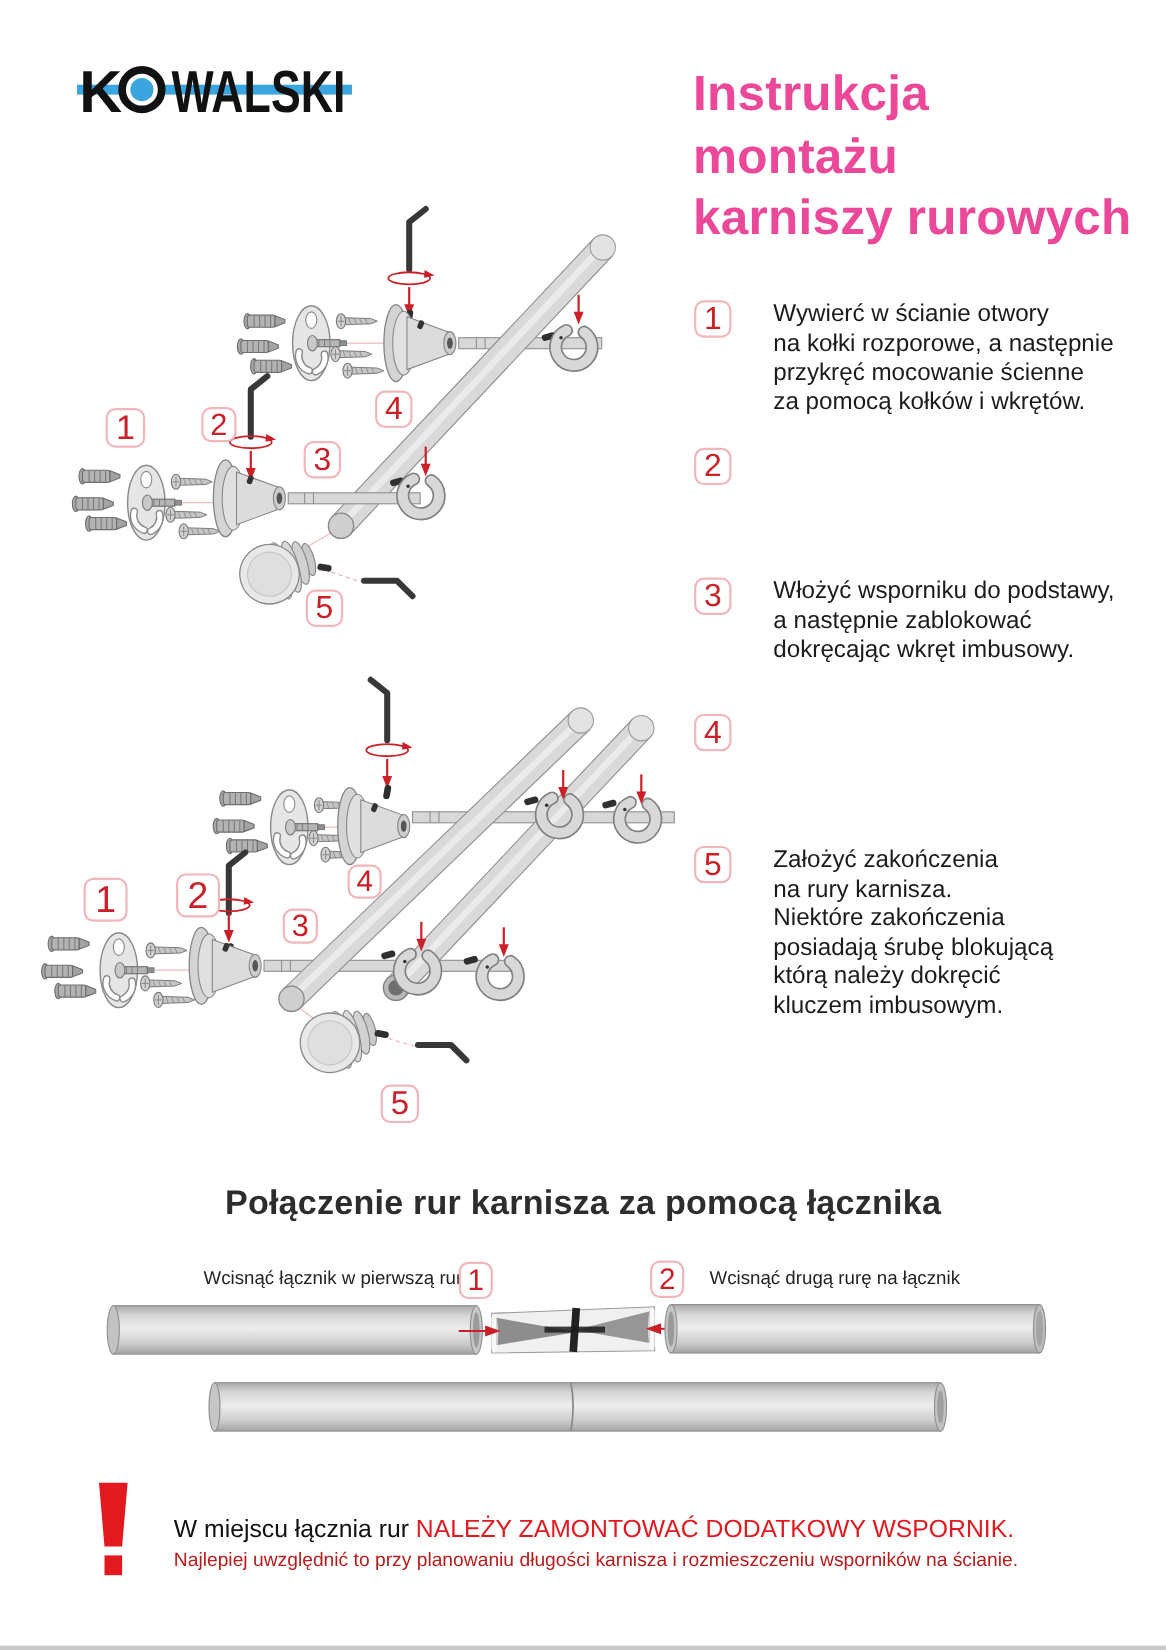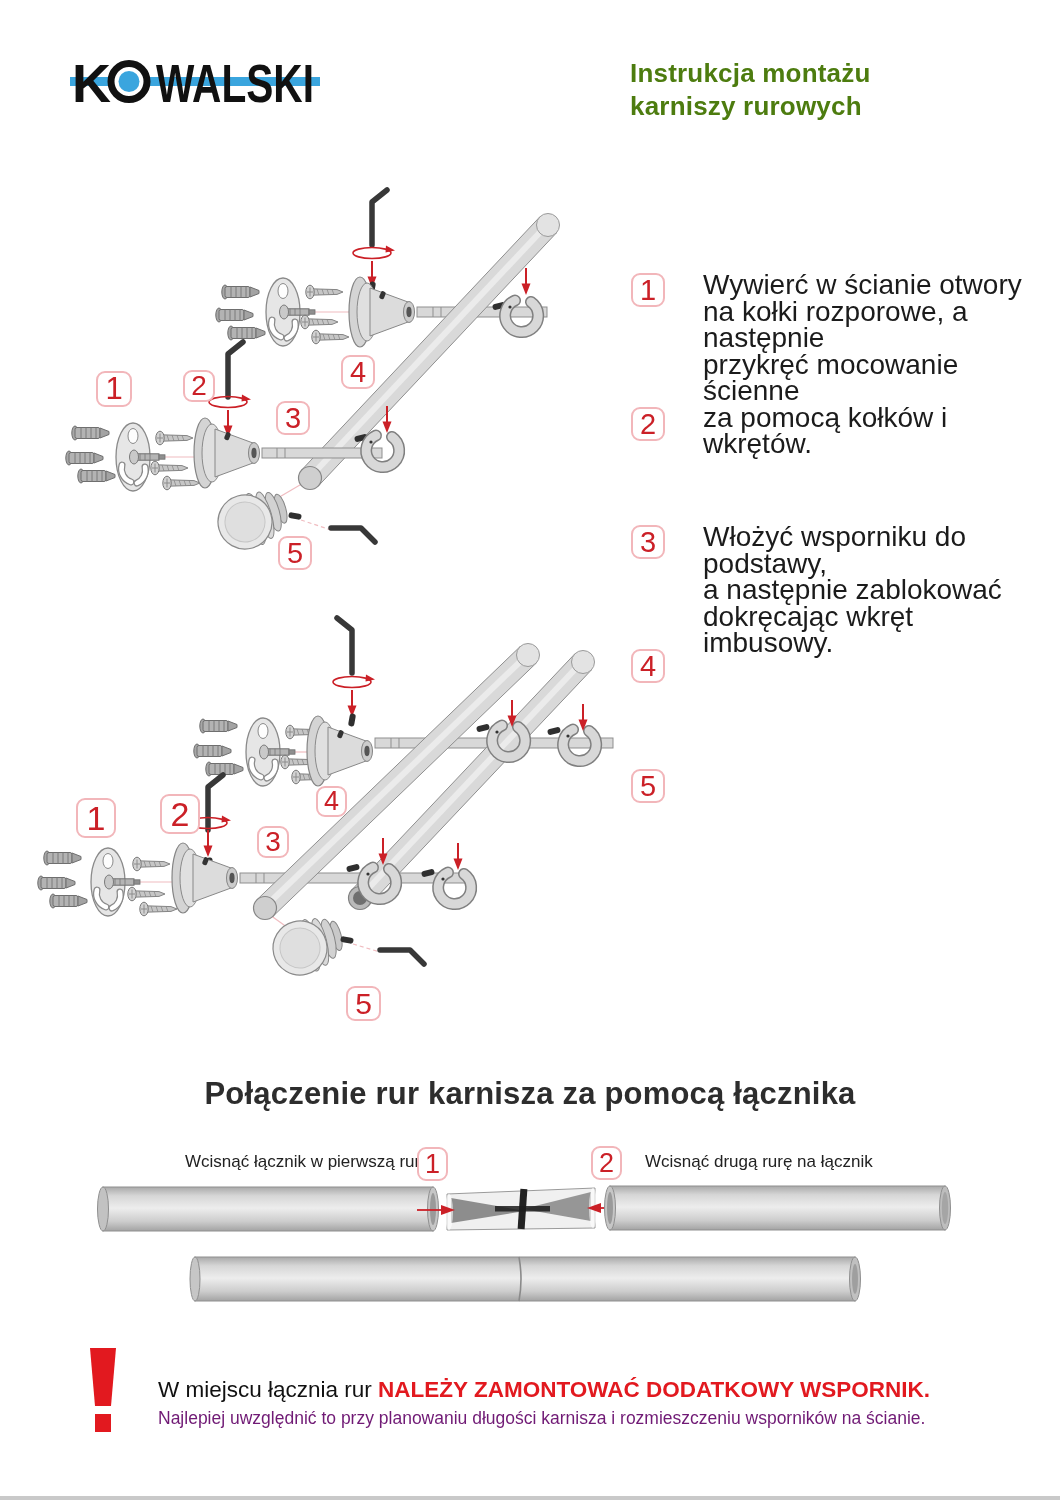--- a/index.html
+++ b/index.html
@@ -4,48 +4,48 @@
 <style>
   html,body{margin:0;padding:0;background:#e8e8e8;}
   .page{
     position:relative;width:1060px;height:1500px;margin:0 auto;
     background:#ffffff;overflow:hidden;
     font-family:"Liberation Sans","DejaVu Sans",sans-serif;
     color:#1c1c1c;
   }
   .title{
     position:absolute;left:630px;top:57px;width:400px;
-    font-size:26px;font-weight:bold;line-height:1.26;color:#4d7c0f;
+    font-size:45px;font-weight:bold;line-height:1.26;color:#ec4899;
     white-space:pre-line;letter-spacing:0.2px;
   }
   
   .nbadge{
     position:absolute;display:flex;align-items:center;justify-content:center;
     background:#fff;border:2px solid #f2b6ba;border-radius:9px;
     color:#cb2027;font-weight:400;box-sizing:border-box;z-index:5;
   }
   
   .step{position:absolute;left:631px;width:402px;}
   .step .nbadge{position:absolute;left:0;top:1px;width:34px;height:34px;font-size:29px;}
   .step-text{
-    margin-left:72px;font-size:28px;line-height:26.5px;color:#1b1b1b;
+    margin-left:72px;font-size:22px;line-height:26.5px;color:#1b1b1b;
     white-space:pre-line;
   }
   
   .section-heading{
     position:absolute;left:0;top:1076px;width:1060px;text-align:center;
     font-size:31px;font-weight:bold;color:#2d2d2d;letter-spacing:0.2px;
   }
   .conn-label{position:absolute;top:1152px;font-size:17px;color:#222;}
   .conn-label.left{left:185px;}
   .conn-label.right{left:645px;}
   
   .warn-line1{position:absolute;left:158px;top:1377px;font-size:22.5px;color:#111;}
-  .warn-line1 .red{color:#e2191f;font-weight:bold;text-align:right;}
-  .warn-line2{position:absolute;left:158px;top:1408px;font-size:17.5px;color:#701a75;}
+  .warn-line1 .red{color:#e2191f;font-weight:normal;text-align:right;}
+  .warn-line2{position:absolute;left:158px;top:1408px;font-size:17.5px;color:#b91c1c;}
   .bottom-rule{position:absolute;left:0;top:1496px;width:1060px;height:4px;background:#c9c9c9;}
   svg{position:absolute;overflow:visible;}
   .svg-abs{position:absolute;}
 </style>
 </head>
 <body>
 
 <div class="page">
 
   <svg width="0" height="0">
@@ -315,20 +315,26 @@
     <div class="nbadge">3</div>
     <div class="step-text">Włożyć wsporniku do podstawy,
 a następnie zablokować
 dokręcając wkręt imbusowy.</div>
   </div>
   <div class="step" style="top:648px;">
     <div class="nbadge">4</div>
   </div>
   <div class="step" style="top:768px;">
     <div class="nbadge">5</div>
+    <div class="step-text">Założyć zakończenia
+na rury karnisza.
+Niektóre zakończenia
+posiadają śrubę blokującą
+którą należy dokręcić
+kluczem imbusowym.</div>
   </div>
 
   <h2 class="section-heading" style="margin:0;">Połączenie rur karnisza za pomocą łącznika</h2>
 
   <div class="conn-label left">Wcisnąć łącznik w pierwszą rurę</div>
   <div class="nbadge" style="left:417px;top:1147px;width:31px;height:34px;font-size:27px;">1</div>
   <div class="nbadge" style="left:591px;top:1146px;width:31px;height:34px;font-size:27px;">2</div>
   <div class="conn-label right">Wcisnąć drugą rurę na łącznik</div>
 
   <svg class="svg-abs" style="left:95px;top:1173px;" width="870" height="150" viewBox="0 0 870 150">

